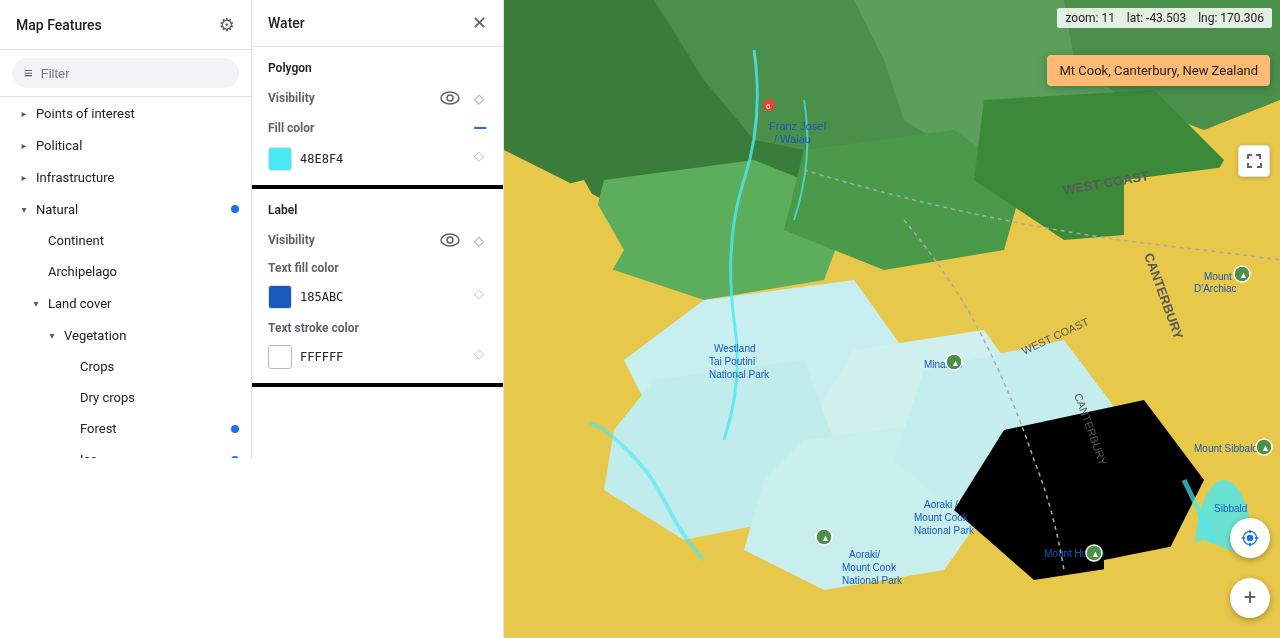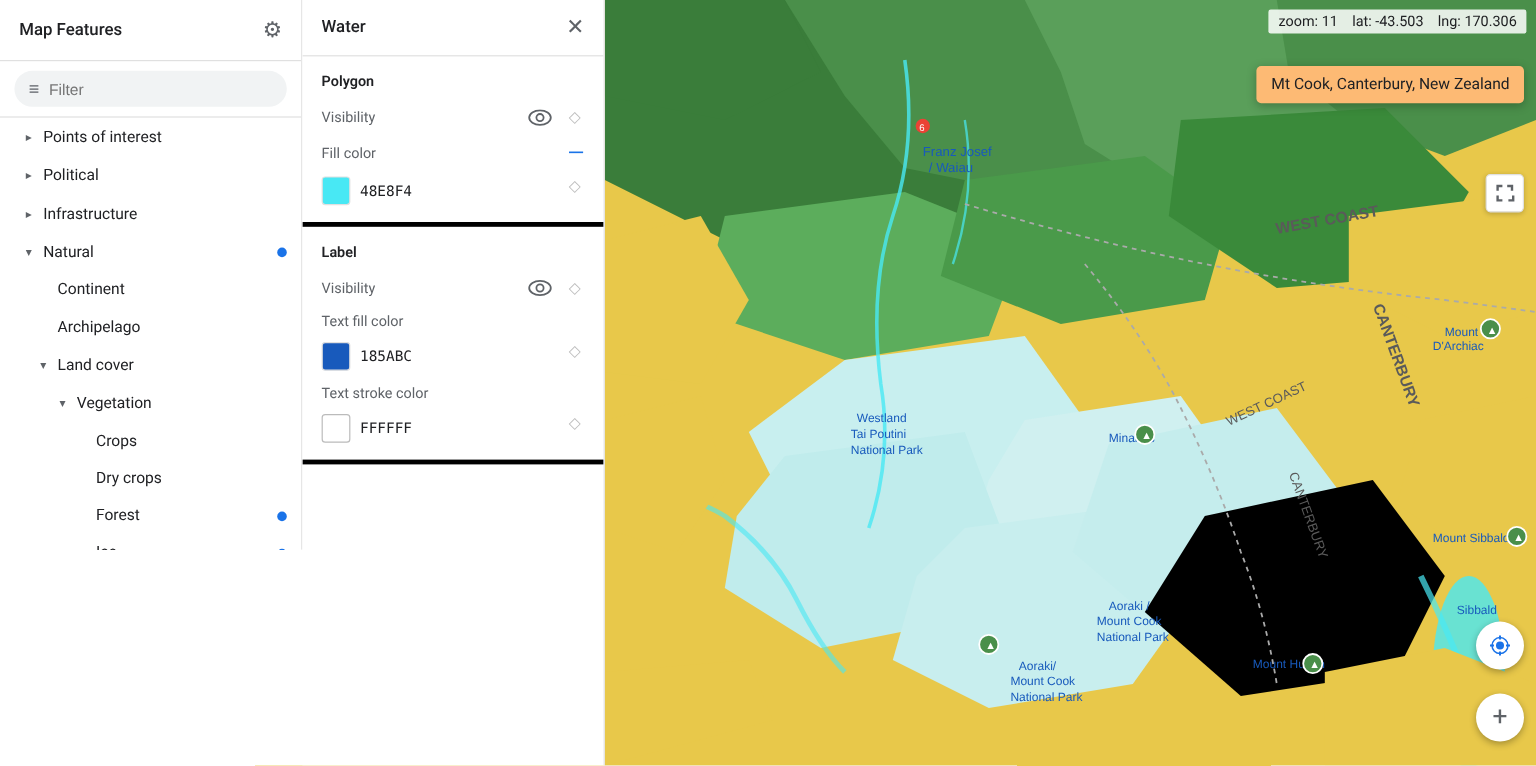--- a/index.html
+++ b/index.html
@@ -128,20 +128,21 @@
       font-weight: 600;
       color: #202124;
       margin-bottom: 12px;
       text-transform: none;
     }
     .panel-row {
       display: flex;
       align-items: center;
       justify-content: space-between;
       margin-bottom: 10px;
+      font-weight: bold;
     }
     .panel-row-label {
       font-size: 12px;
       color: #5f6368;
     }
     .visibility-icon {
       width: 22px;
       height: 22px;
       display: flex;
       align-items: center;

